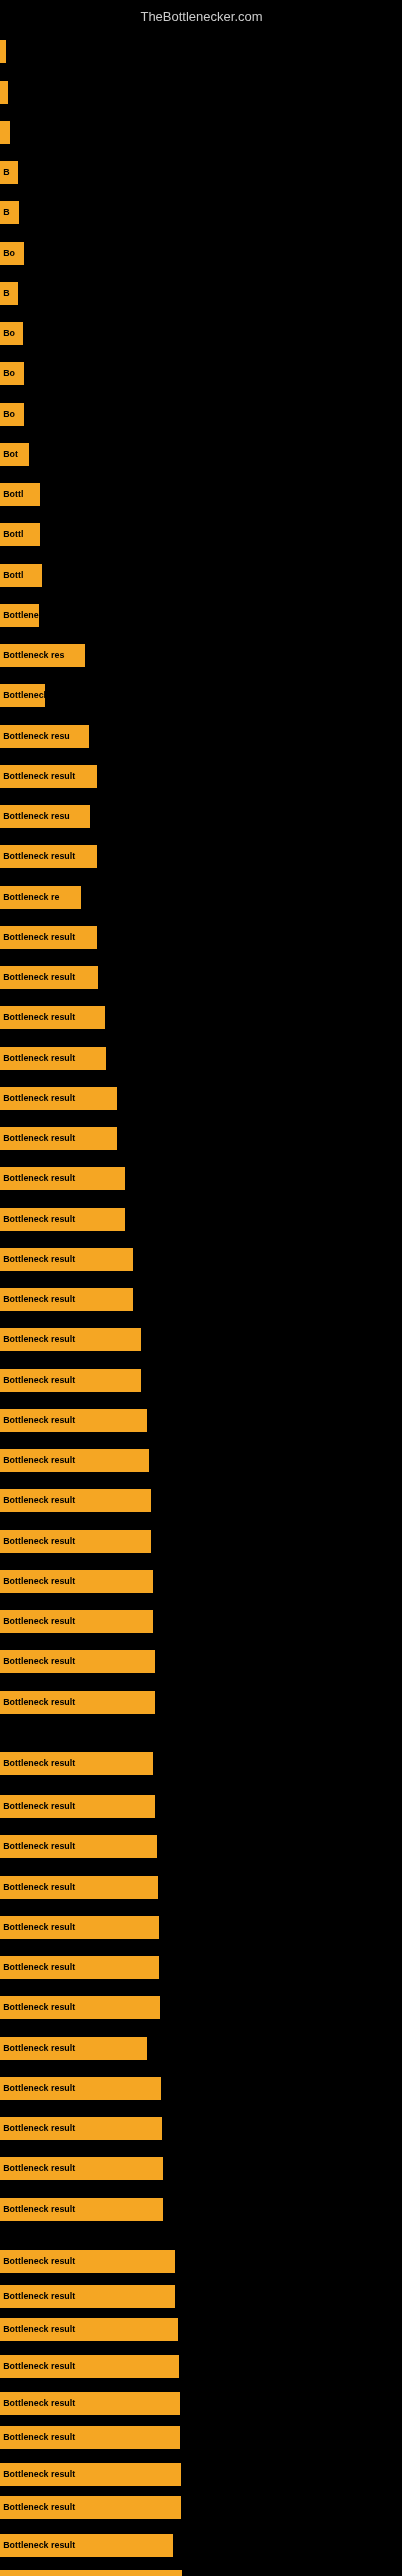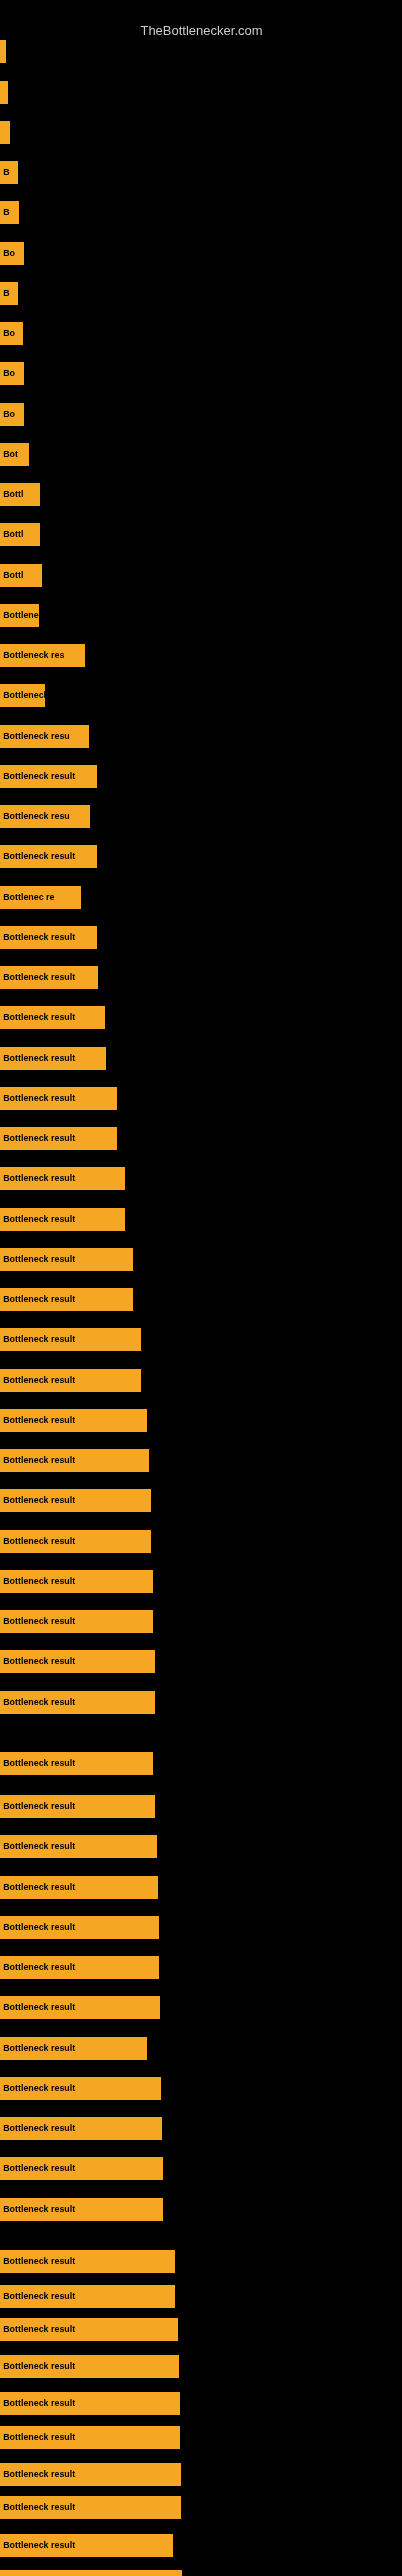--- a/index.html
+++ b/index.html
@@ -12,21 +12,21 @@
       min-height: 2576px;
       background-color: #000000;
       font-family: Arial, sans-serif;
       position: relative;
       overflow-x: hidden;
     }
     .site-title {
       color: #cccccc;
       font-size: 13px;
       text-align: center;
-      padding: 23px 0;
+      padding: 9px 0;
       font-weight: normal;
     }
     .bar-container {
       position: absolute;
       left: 0;
       display: flex;
       align-items: center;
     }
     .bar {
       background-color: #f5a623;
@@ -149,21 +149,21 @@
         <span class="bar-label">Bottleneck resu</span>
       </div>
     </div>
     <div class="bar-container" style="top: 845px; left: 0px; position: absolute;">
       <div class="bar" style="width: 97px;">
         <span class="bar-label">Bottleneck result</span>
       </div>
     </div>
     <div class="bar-container" style="top: 886px; left: 0px; position: absolute;">
       <div class="bar" style="width: 81px;">
-        <span class="bar-label">Bottlenec re</span>
+        <span class="bar-label">Bottleneck re</span>
       </div>
     </div>
     <div class="bar-container" style="top: 926px; left: 0px; position: absolute;">
       <div class="bar" style="width: 97px;">
         <span class="bar-label">Bottleneck result</span>
       </div>
     </div>
     <div class="bar-container" style="top: 966px; left: 0px; position: absolute;">
       <div class="bar" style="width: 98px;">
         <span class="bar-label">Bottleneck result</span>

